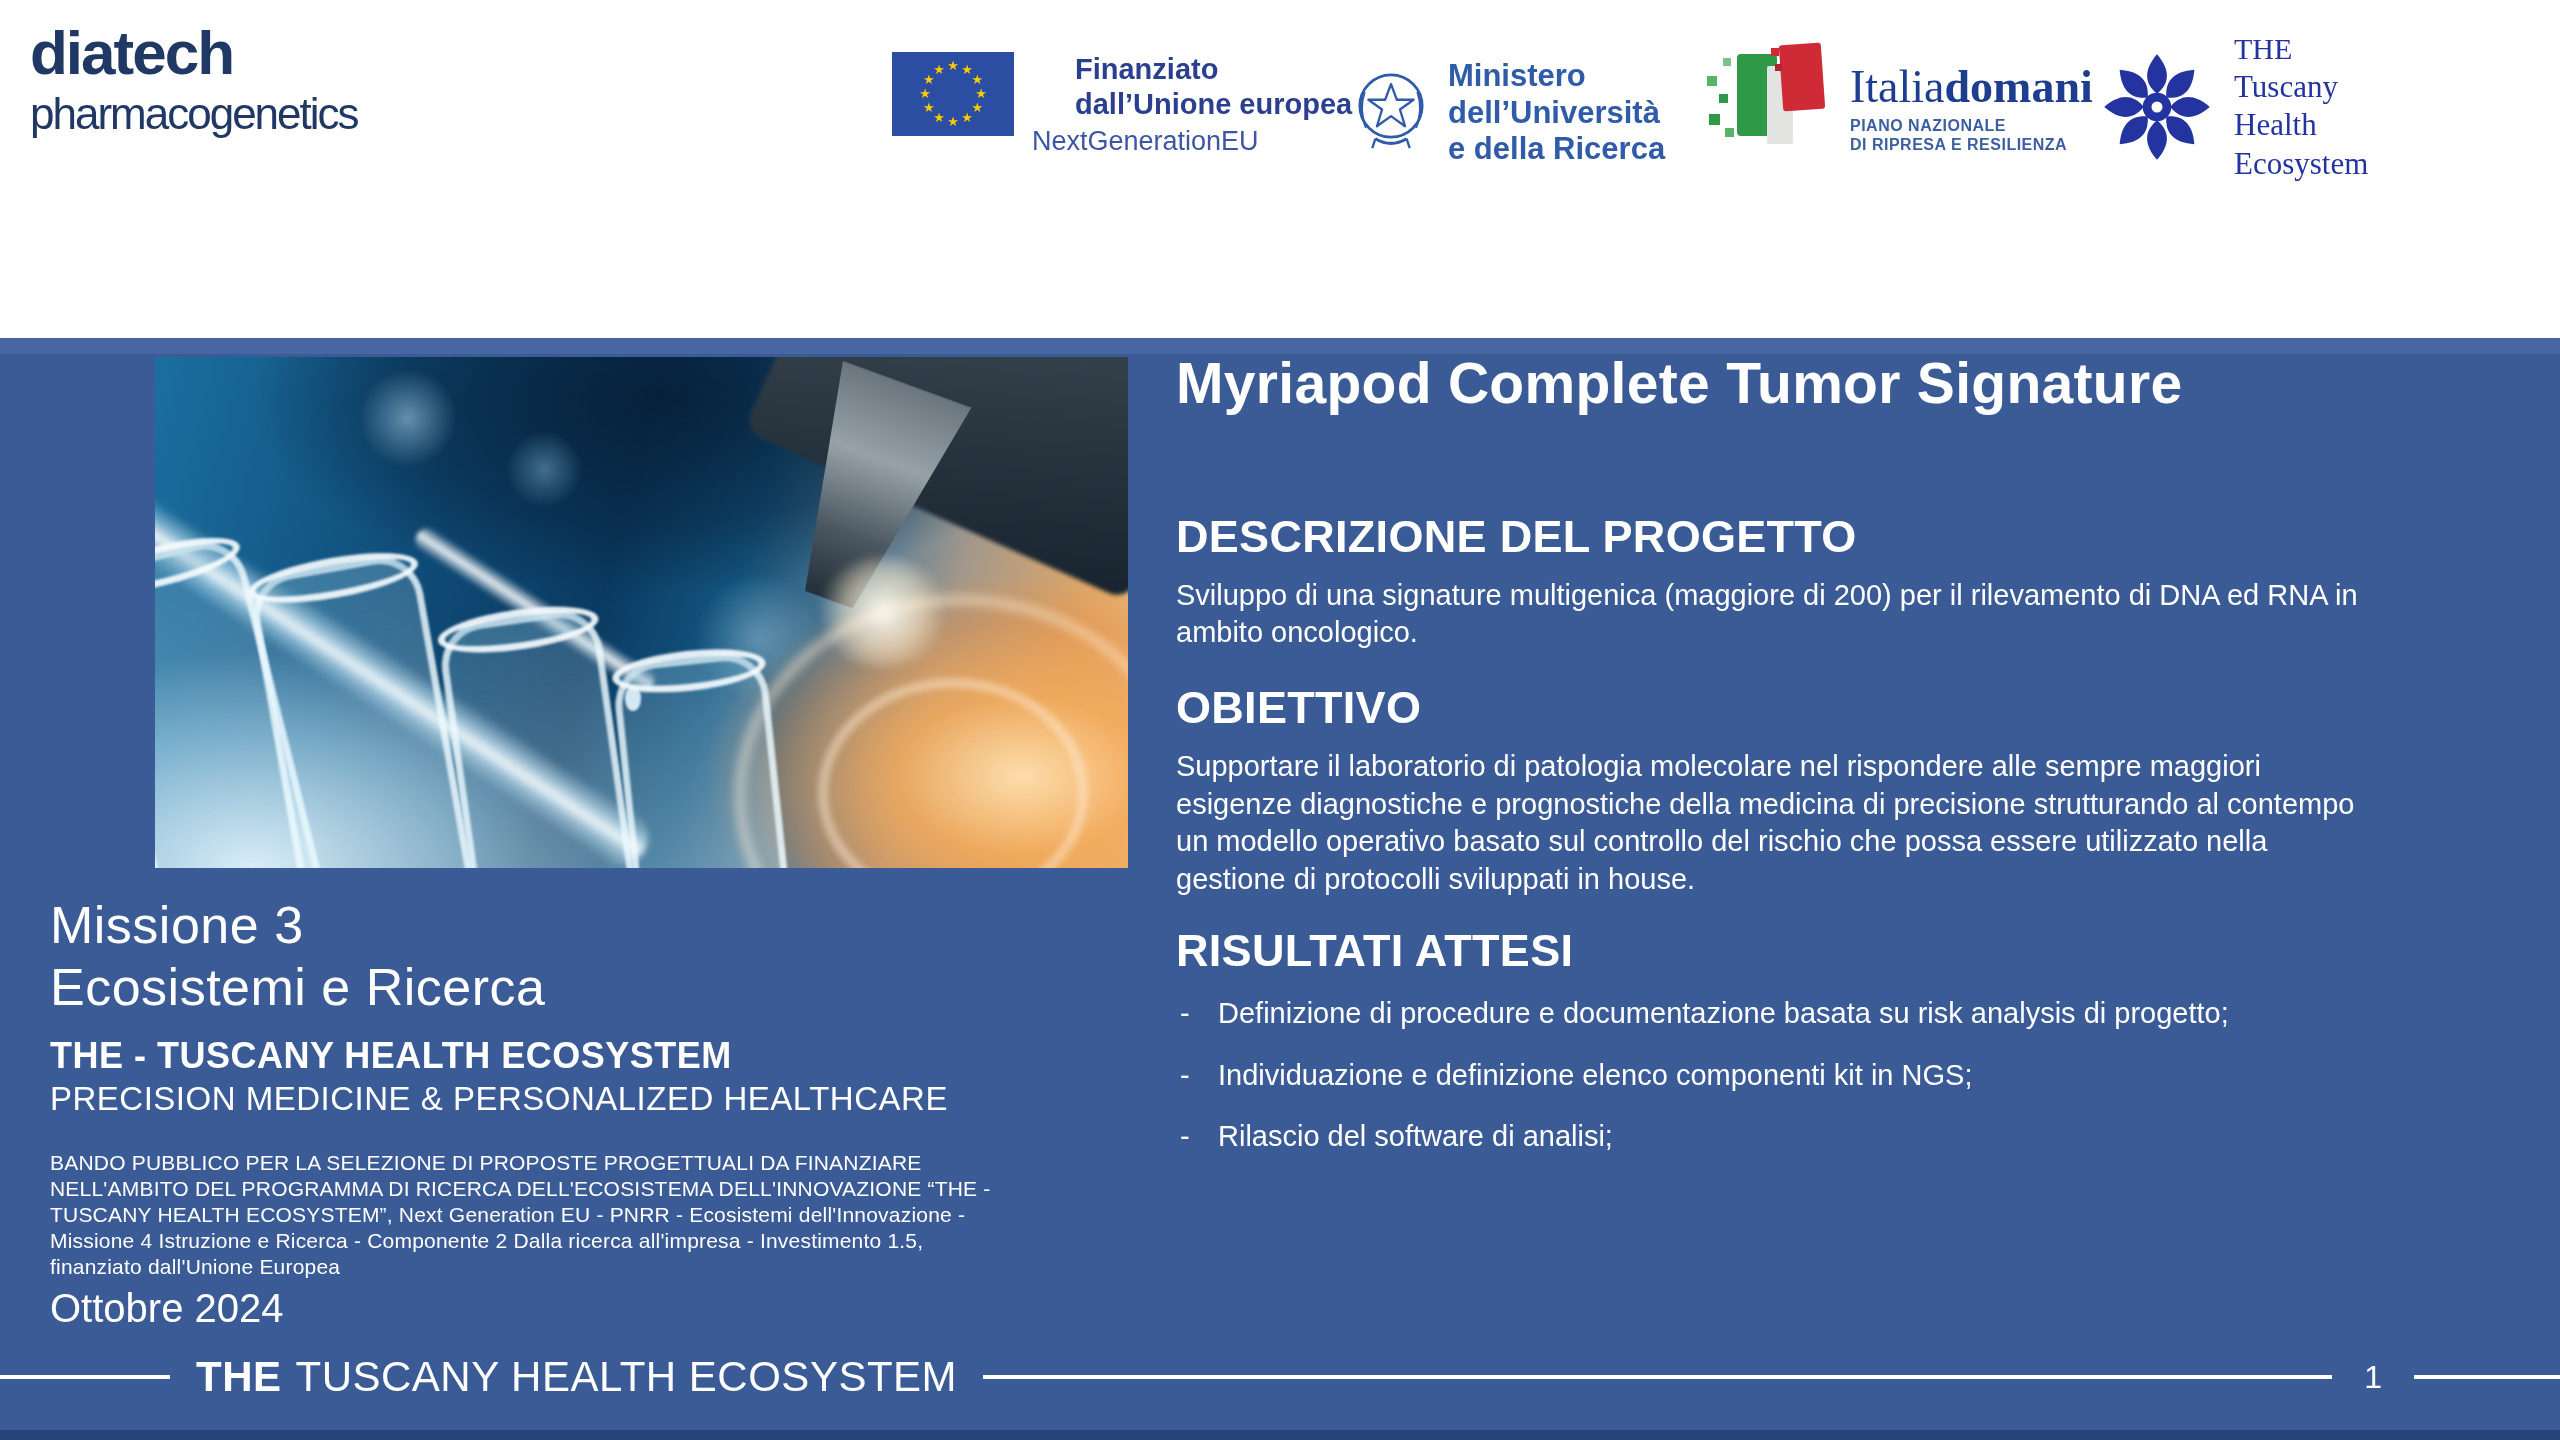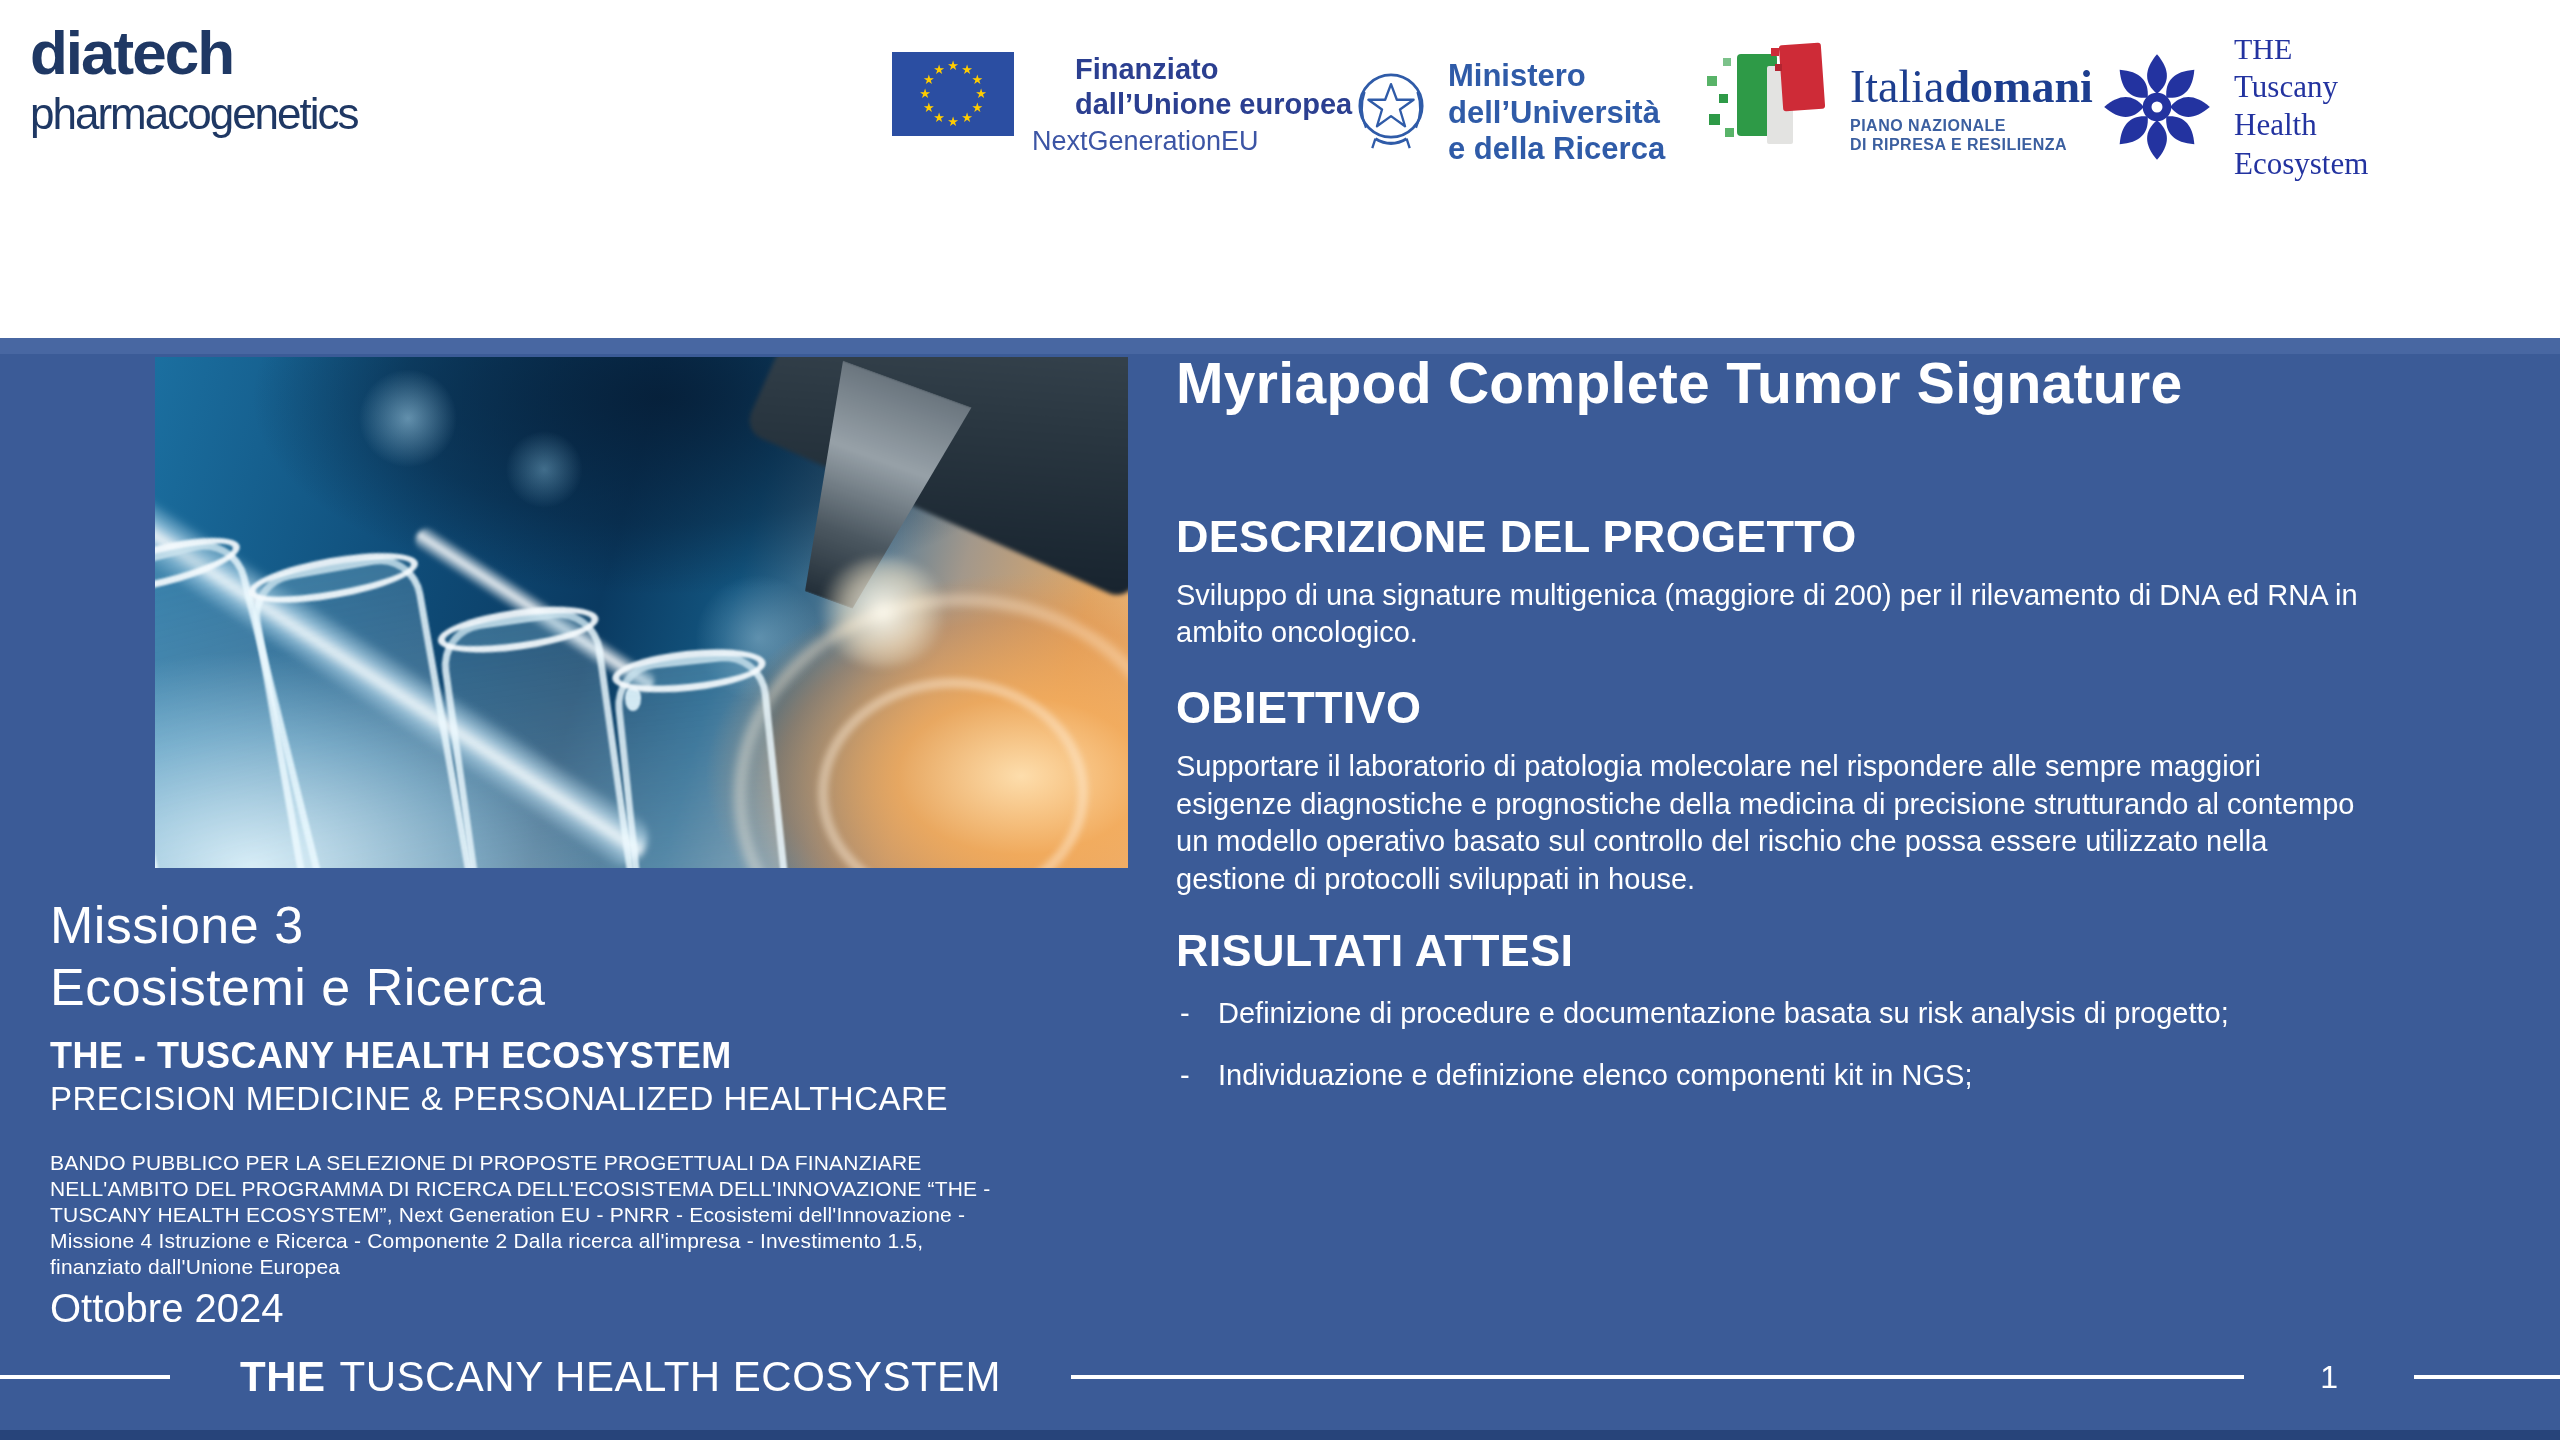--- a/index.html
+++ b/index.html
@@ -121,21 +121,21 @@
   .sec-h{font-size:45px;font-weight:700;letter-spacing:.3px;}
   .sec-h.h1{margin-top:96px;}
   .sec-h.h2{margin-top:30px;}
   .sec-h.h3{margin-top:26px;}
   .sec-b{margin-top:14px;font-size:29px;line-height:1.3;width:1190px;}
   .bullets{list-style:none;margin:18px 0 0 0;padding:0;width:1190px;}
   .bullets li{position:relative;padding-left:42px;margin-bottom:24px;font-size:29px;line-height:1.3;}
   .bullets li::before{content:"-";position:absolute;left:4px;top:0;}
 
   
-  .footer{position:absolute;left:0;top:1014px;width:2560px;height:50px;display:flex;align-items:center;color:#fff;gap:44px;}
+  .footer{position:absolute;left:0;top:1014px;width:2560px;height:50px;display:flex;align-items:center;color:#fff;}
   .fline{height:4px;background:#fff;}
   .fl-left{width:170px;flex:0 0 auto;}
   .fl-long{flex:1 1 auto;}
   .fl-right{width:146px;flex:0 0 auto;}
   .f-brand{margin:0 26px;font-size:42px;white-space:nowrap;letter-spacing:.5px;}
   .f-brand b{font-weight:700;margin-right:14px;}
   .f-page{margin:0 32px;font-size:32px;}
 </style>
 </head>
 <body>
@@ -272,20 +272,21 @@
       <div class="sec-h h1">DESCRIZIONE DEL PROGETTO</div>
       <div class="sec-b">Sviluppo di una signature multigenica (maggiore di 200) per il rilevamento di DNA ed RNA in ambito oncologico.</div>
 
       <div class="sec-h h2">OBIETTIVO</div>
       <div class="sec-b">Supportare il laboratorio di patologia molecolare nel rispondere alle sempre maggiori esigenze diagnostiche e prognostiche della medicina di precisione strutturando al contempo un modello operativo basato sul controllo del rischio che possa essere utilizzato nella gestione di protocolli sviluppati in house.</div>
 
       <div class="sec-h h3">RISULTATI ATTESI</div>
       <ul class="bullets">
         <li>Definizione di procedure e documentazione basata su risk analysis di progetto;</li>
         <li>Individuazione e definizione elenco componenti kit in NGS;</li>
+        <li>Rilascio del software di analisi;</li>
       </ul>
     </div>
 
     <div class="footer">
       <div class="fline fl-left"></div>
       <div class="f-brand"><b>THE</b><span>TUSCANY HEALTH ECOSYSTEM</span></div>
       <div class="fline fl-long"></div>
       <div class="f-page">1</div>
       <div class="fline fl-right"></div>
     </div>

